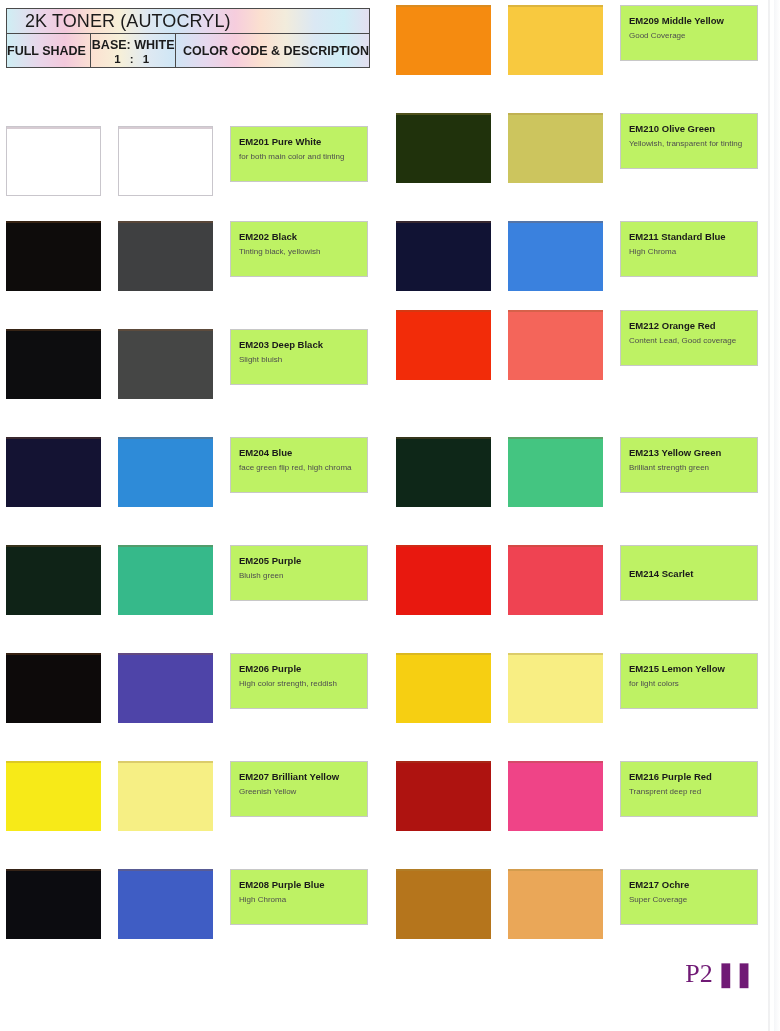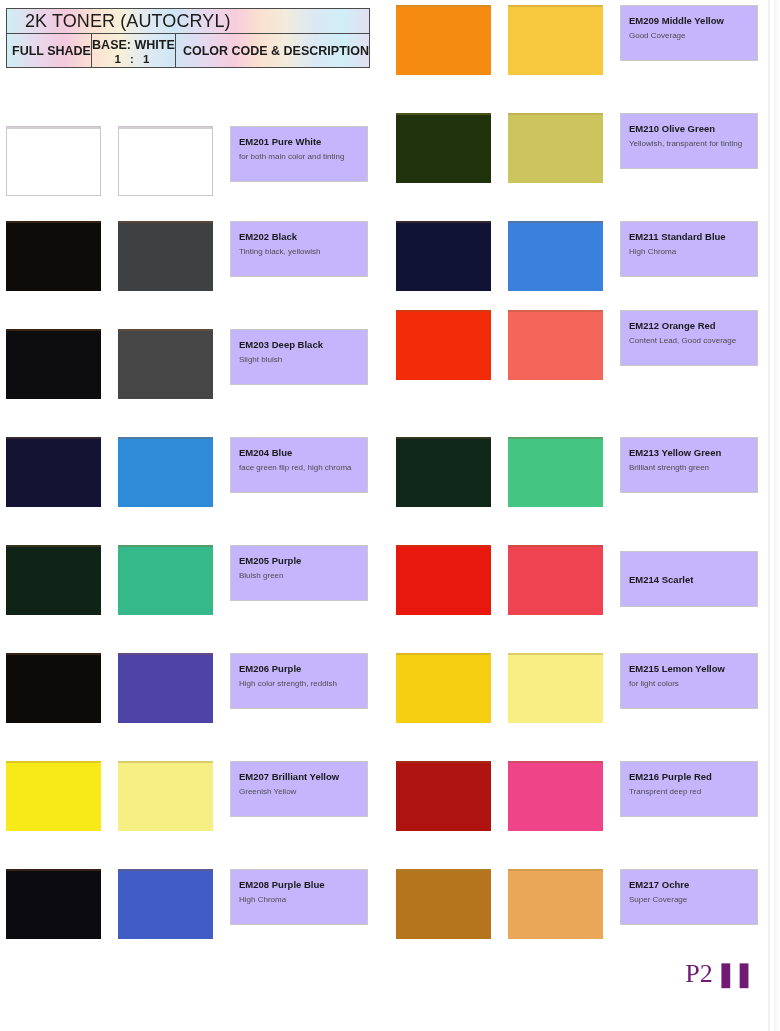--- a/index.html
+++ b/index.html
@@ -87,21 +87,20 @@
   }
   .hcell {
     box-sizing: border-box;
     display: flex;
     flex-direction: column;
     justify-content: center;
   }
   .hcell-fullshade {
     width: 88px;
     border-right: 1px solid #4a4a4a;
-    padding-left: 5px;
   }
   .hcell-base {
     width: 88px;
     border-right: 1px solid #4a4a4a;
     align-items: center;
   }
   .hcell-desc {
     flex: 1;
     padding-left: 7px;
   }
@@ -160,30 +159,29 @@
   .swatch.white-chip::after { background: rgba(140,110,130,0.35); }
 
   .desc-box {
     position: absolute;
     left: 230px;
     top: 0;
     width: 138px;
     height: 56px;
     border: 1px solid #c8c8c8;
     box-sizing: border-box;
-    background: #c4b5fd;
+    background: #bef264;
     padding: 8px 0 0 8px;
     display: flex;
     flex-direction: column;
     justify-content: flex-start;
   }
   .desc-box.no-sub {
     justify-content: center;
     padding-top: 0;
-    margin-top: 6px;
   }
   .desc-name {
     font-size: 9.5px;
     font-weight: bold;
     color: #1a1a1a;
     line-height: 13px;
     white-space: nowrap;
   }
   .desc-sub {
     font-size: 8px;

